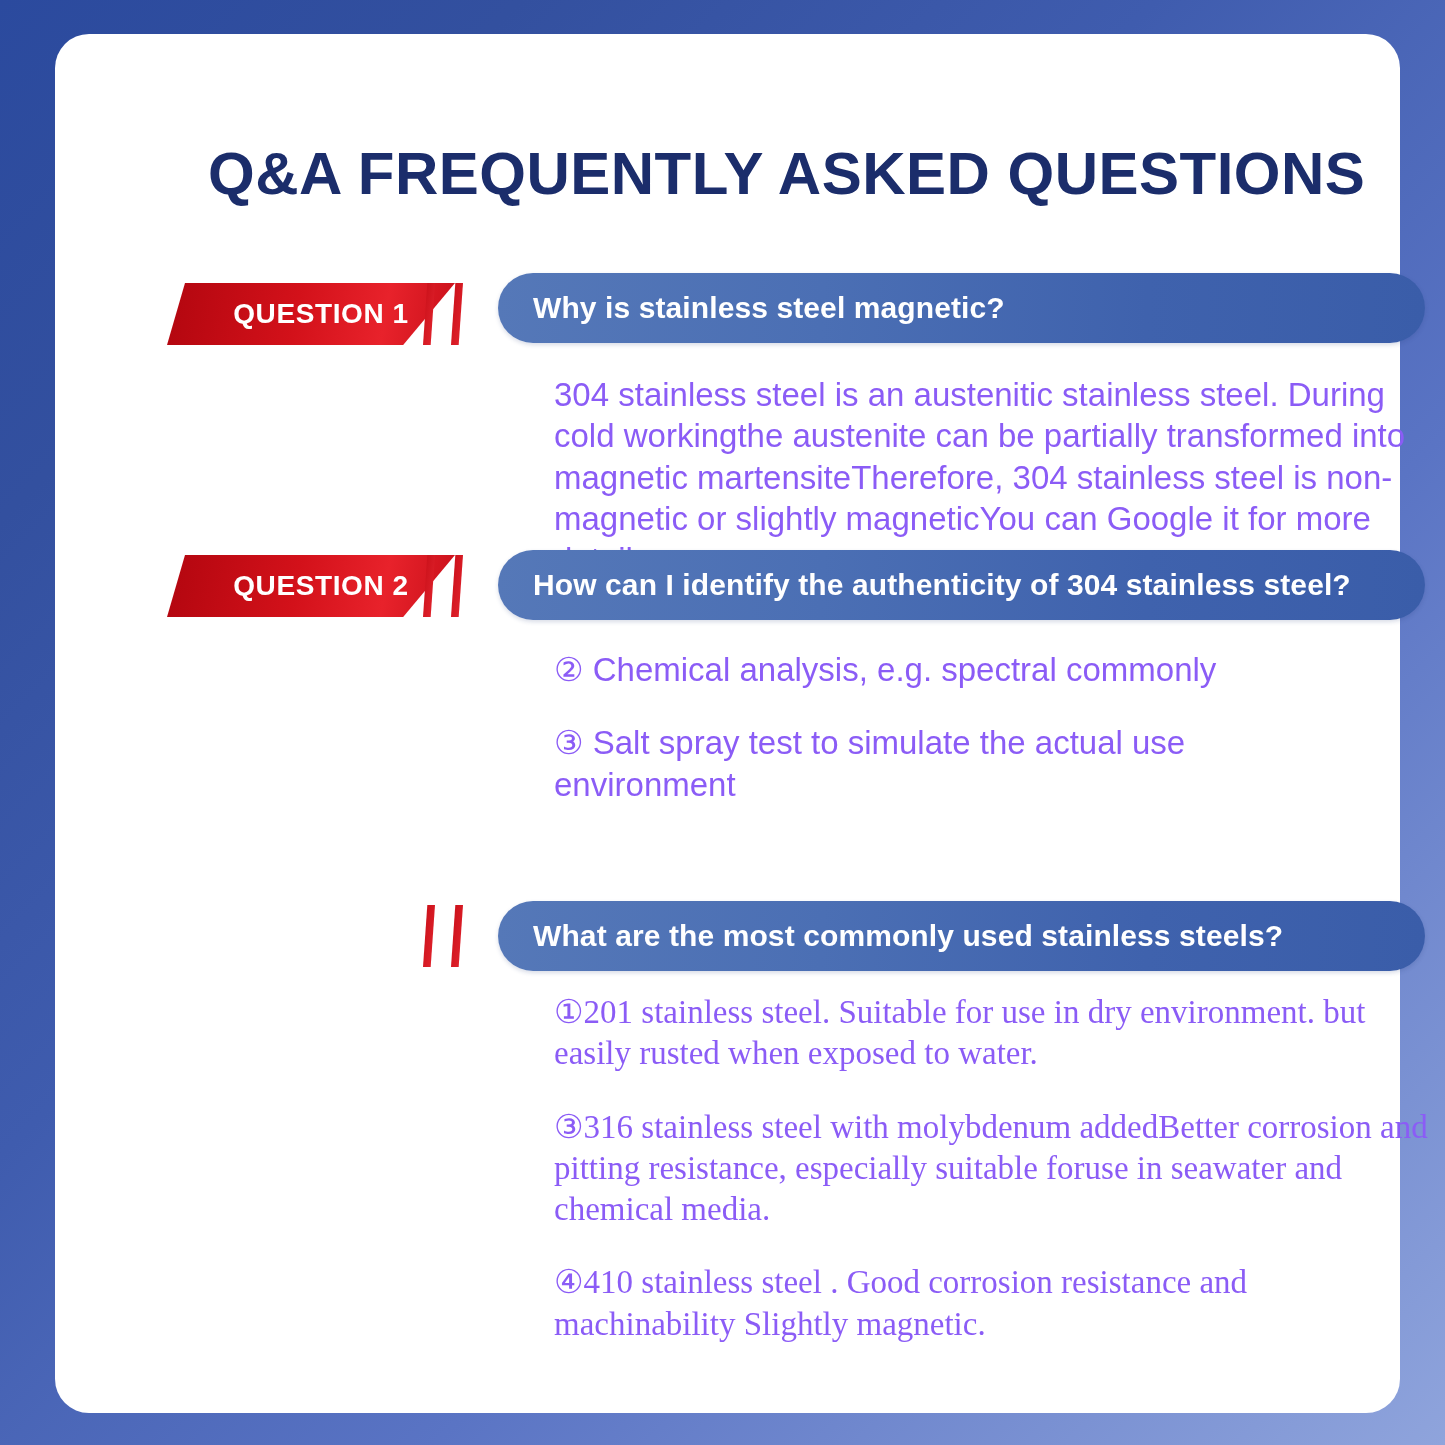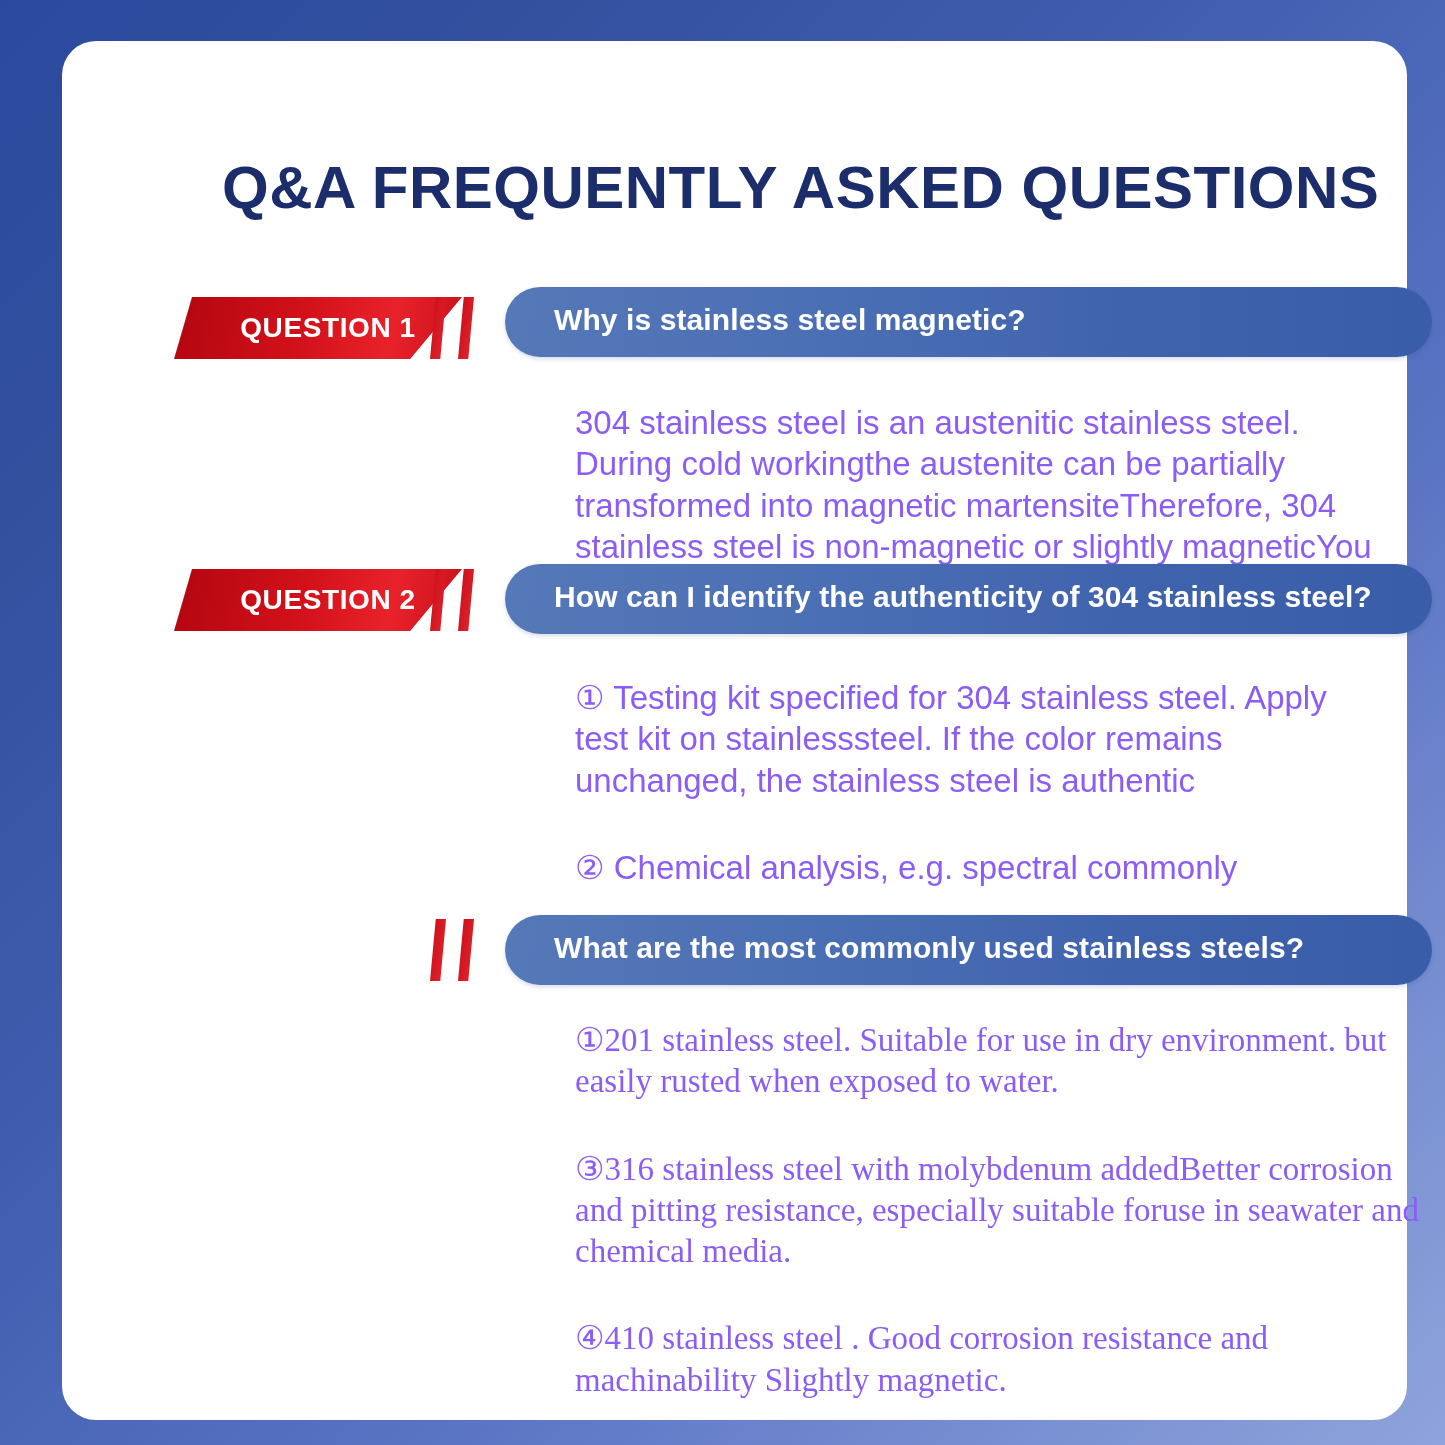--- a/index.html
+++ b/index.html
@@ -1,15 +1,15 @@
 <!DOCTYPE html>
 <html><head>
 <meta charset="utf-8">
 <style>
-  * { box-sizing: border-box; margin: 0; padding: 8px; }
+  * { box-sizing: border-box; margin: 0; padding: 1px; }
 
   html, body {
     width: 1445px;
     height: 1445px;
     font-family: "Liberation Sans", sans-serif;
   }
 
   body {
     background: linear-gradient(135deg, #2b4a9e 0%, #33509f 18%, #3f5cae 40%, #5a74c4 65%, #8fa4dc 100%);
     position: relative;
@@ -86,21 +86,21 @@
   .slash.s2 { left: 284px; }
 
   .qbar {
     position: absolute;
     left: 443px;
     width: 927px;
     height: 70px;
     border-radius: 35px;
     background: linear-gradient(92deg, #5578b8 0%, #4b6fb4 35%, #3f62ad 70%, #3a5da9 100%);
     display: flex;
-    align-items: flex-start;
+    align-items: center;
     box-shadow: 0 2px 4px rgba(40,60,120,0.18);
   }
 
   .qbar span {
     color: #ffffff;
     font-size: 30px;
     font-weight: bold;
     margin-left: 33px;
     white-space: nowrap;
     letter-spacing: 0.1px;
@@ -161,22 +161,22 @@
       <div class="tag">
         <span>QUESTION 2</span>
       </div>
       <div class="slash s1"></div>
       <div class="slash s2"></div>
     </div>
     <div class="qbar">
       <span>How can I identify the authenticity of 304 stainless steel?</span>
     </div>
     <div class="answer">
-      <p>① Testing kit specified for 304 stainless steel. Apply test kit on stainlesssteel. If the color remains unchanged, the stainless steel is authentic</p>
       <p>② Chemical analysis, e.g. spectral commonly</p>
+      <p>③ Salt spray test to simulate the actual use environment</p>
     </div>
   </div>
 
   <div class="qa-block" id="b3">
     <div class="tag-wrap">
       <div class="slash s1"></div>
       <div class="slash s2"></div>
     </div>
     <div class="qbar">
       <span>What are the most commonly used stainless steels?</span>

